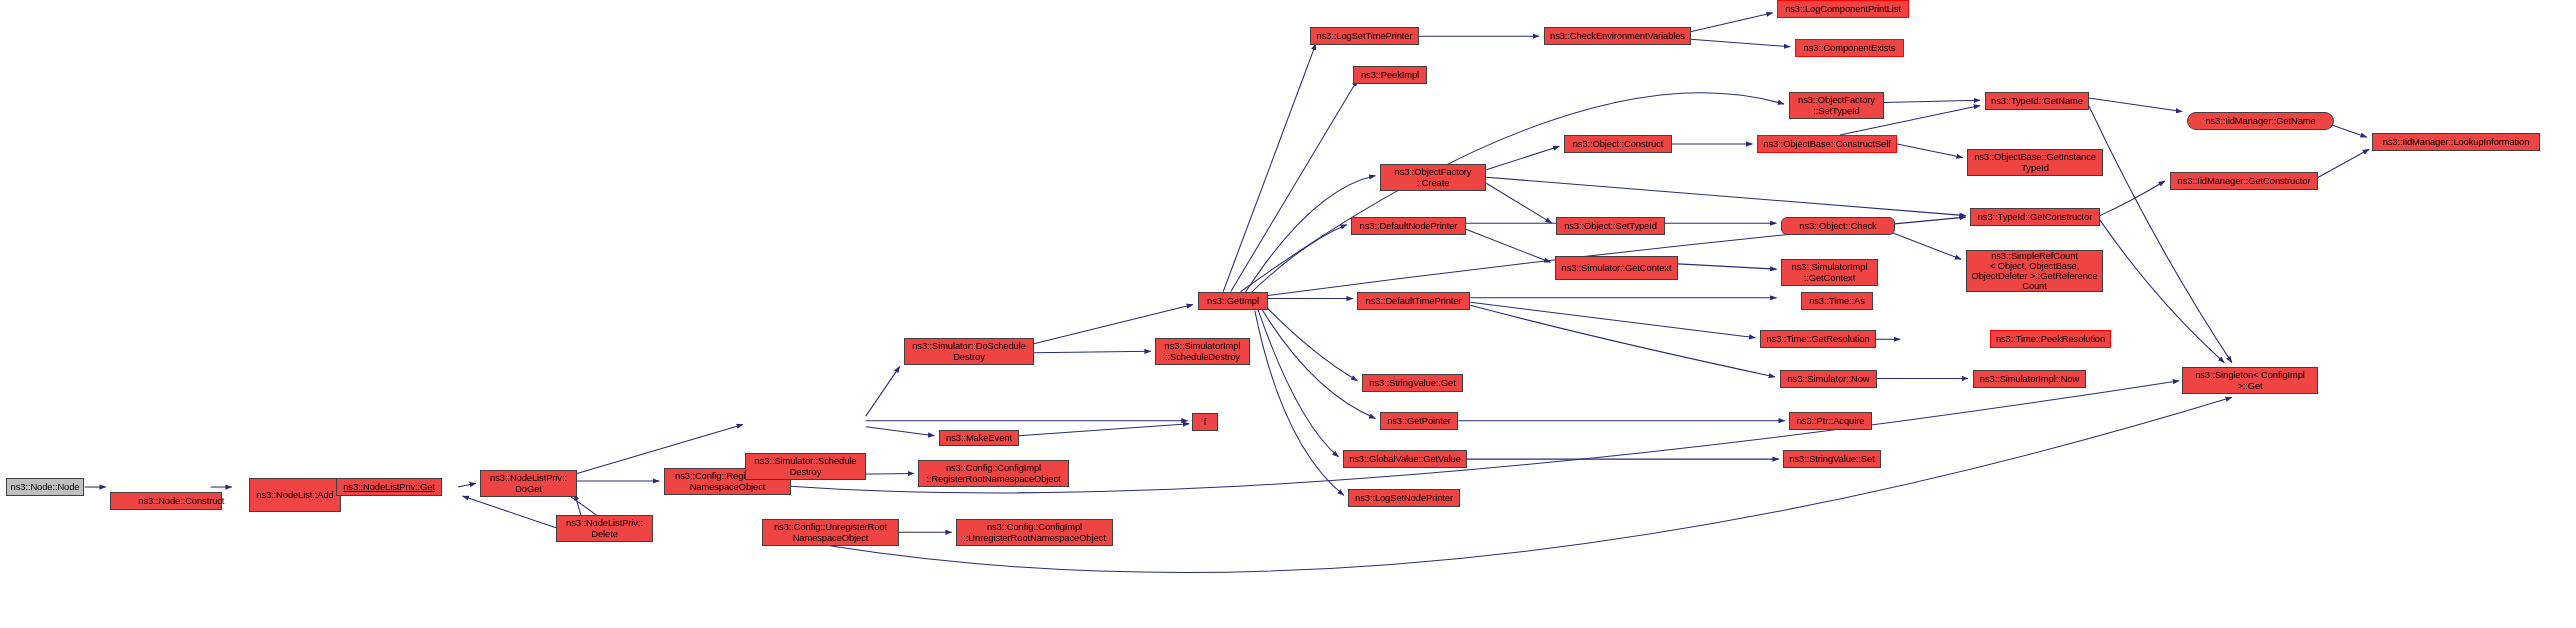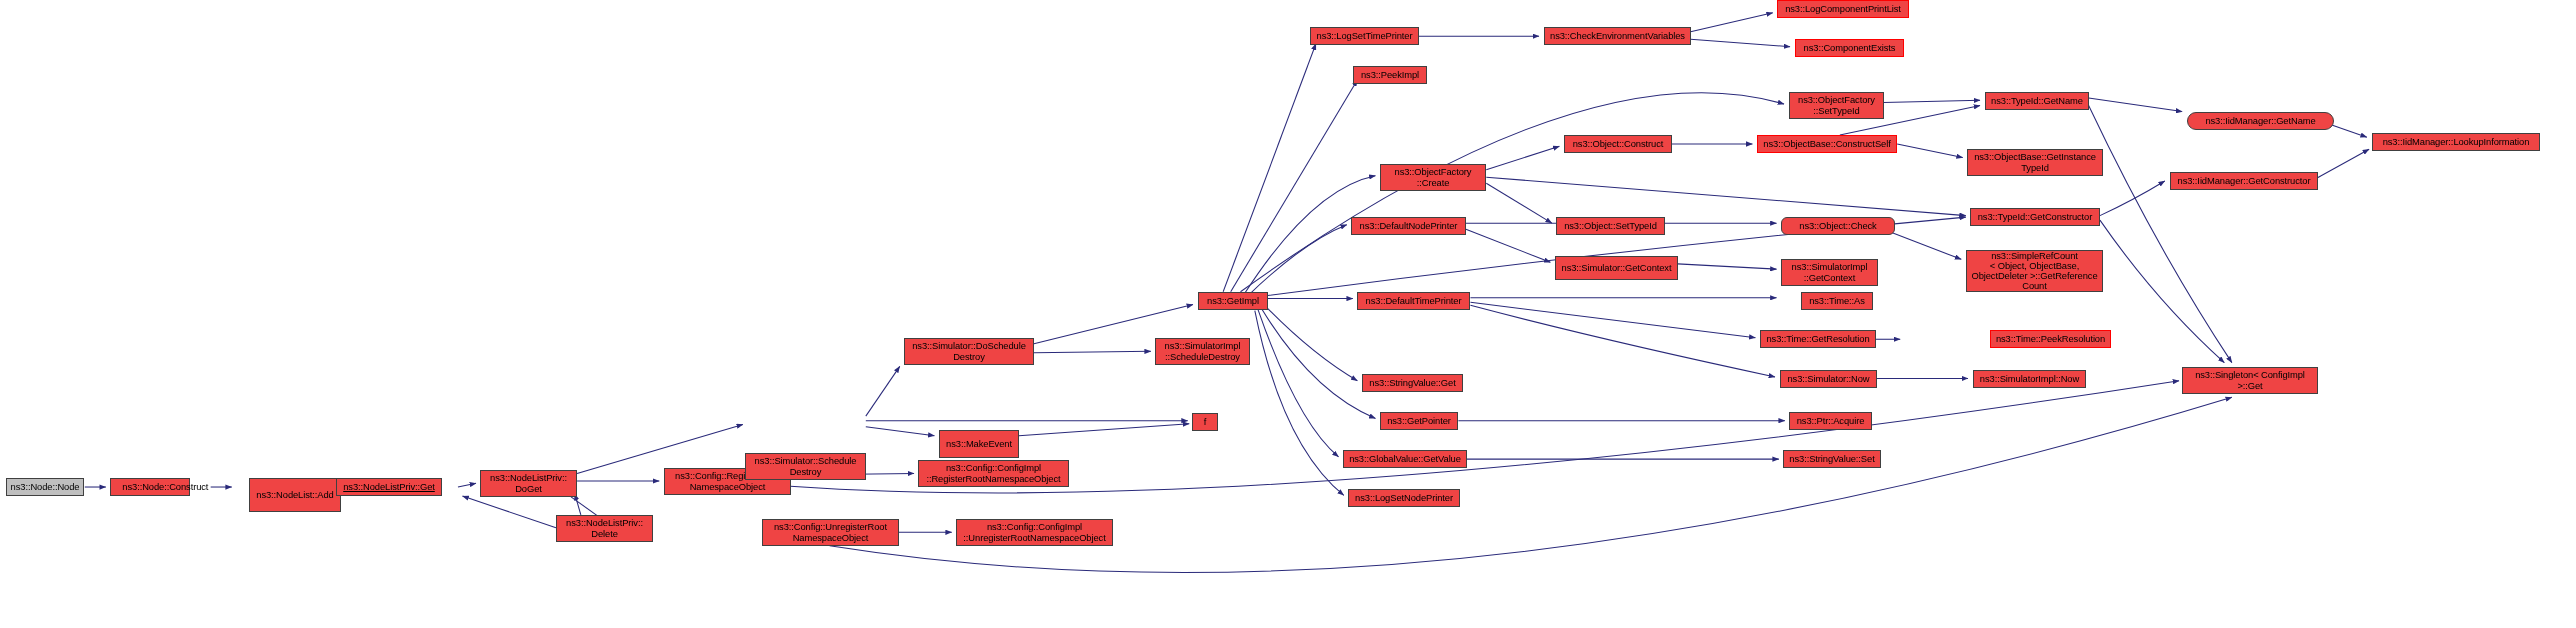--- a/index.html
+++ b/index.html
@@ -133,40 +133,40 @@
       <path d="M1934,558 L2367,558"></path>
 
       <path d="M1945,609 L2359,609"></path>
     </g>
     <g stroke="#2a2a7a" stroke-width="1.4" fill="none" marker-end="url(#ah)">
       <path d="M2488,450 L2520,450"></path>
     </g>
   </svg>
 
   <div class="node current" style="left:6px;top:478px;width:78px;height:18px;">ns3::Node::Node</div>
-  <div class="node" style="left:110px;top:478px;width:80px;height:18px;padding-left:33px;">ns3::Node::Construct</div>
+  <div class="node" style="left:110px;top:492px;width:112px;height:18px;padding-left:33px;">ns3::Node::Construct</div>
   <div class="node" style="left:236px;top:478px;width:92px;height:34px;margin-left:13px;">ns3::NodeList::Add</div>
   <div class="node" style="left:336px;top:478px;width:106px;height:18px;text-decoration:underline;">ns3::NodeListPriv::Get</div>
   <div class="node" style="left:480px;top:470px;width:97px;height:27px;">ns3::NodeListPriv::
 DoGet</div>
   <div class="node" style="left:556px;top:515px;width:97px;height:27px;">ns3::NodeListPriv::
 Delete</div>
   <div class="node" style="left:664px;top:468px;width:127px;height:27px;">ns3::Config::RegisterRoot
 NamespaceObject</div>
   <div class="node" style="left:762px;top:519px;width:137px;height:27px;">ns3::Config::UnregisterRoot
 NamespaceObject</div>
   <div class="node" style="left:918px;top:460px;width:151px;height:27px;">ns3::Config::ConfigImpl
 ::RegisterRootNamespaceObject</div>
   <div class="node" style="left:956px;top:519px;width:157px;height:27px;">ns3::Config::ConfigImpl
 ::UnregisterRootNamespaceObject</div>
   <div class="node" style="left:745px;top:409px;width:121px;height:27px;margin-top:44px;">ns3::Simulator::Schedule
 Destroy</div>
   <div class="node" style="left:904px;top:338px;width:130px;height:27px;">ns3::Simulator::DoSchedule
 Destroy</div>
-  <div class="node" style="left:939px;top:430px;width:80px;height:28px;">ns3::MakeEvent</div>
+  <div class="node" style="left:939px;top:430px;width:80px;height:16px;">ns3::MakeEvent</div>
   <div class="node" style="left:1192px;top:413px;width:26px;height:18px;">f</div>
   <div class="node" style="left:1155px;top:338px;width:95px;height:27px;">ns3::SimulatorImpl
 ::ScheduleDestroy</div>
   <div class="node" style="left:1198px;top:292px;width:70px;height:18px;">ns3::GetImpl</div>
   <div class="node" style="left:1310px;top:27px;width:109px;height:18px;">ns3::LogSetTimePrinter</div>
   <div class="node" style="left:1353px;top:66px;width:74px;height:18px;">ns3::PeekImpl</div>
   <div class="node" style="left:1789px;top:92px;width:95px;height:27px;">ns3::ObjectFactory
 ::SetTypeId</div>
   <div class="node" style="left:1380px;top:164px;width:106px;height:27px;">ns3::ObjectFactory
 ::Create</div>

